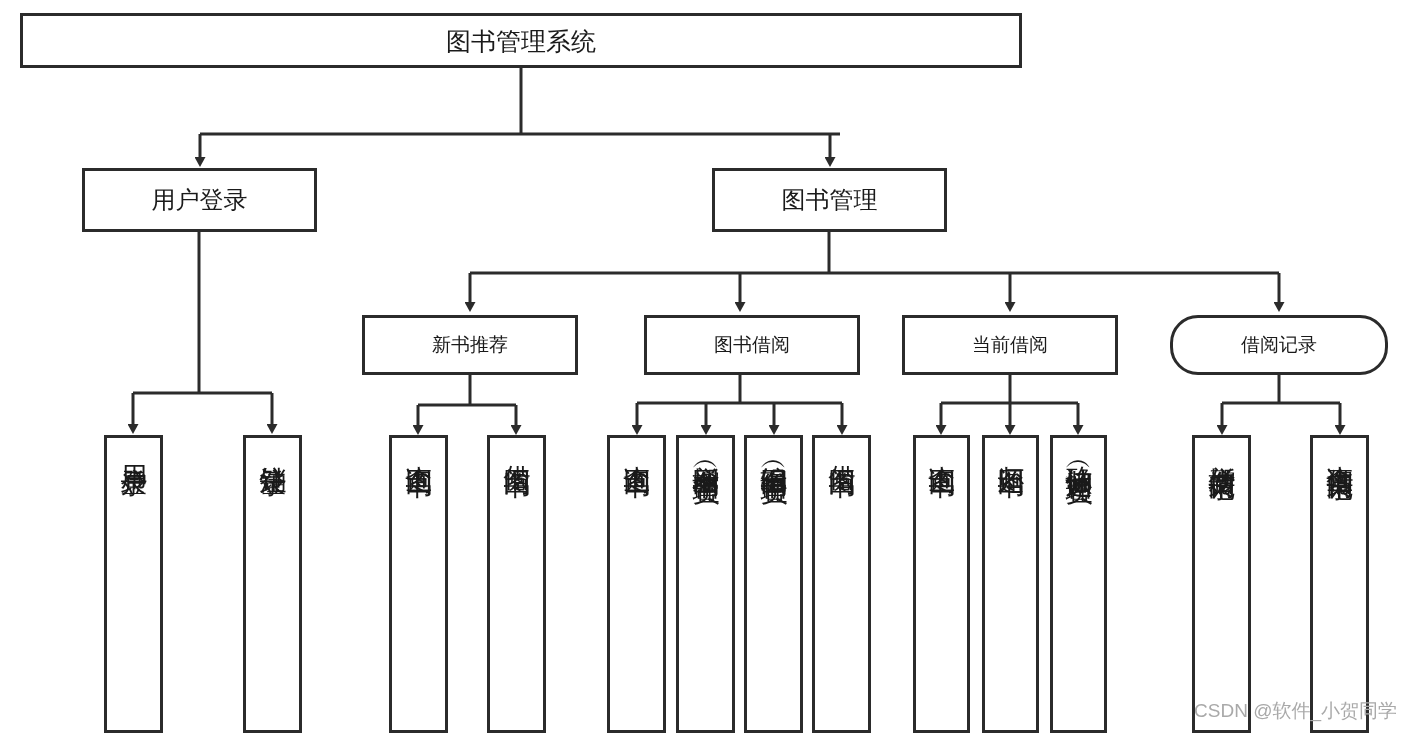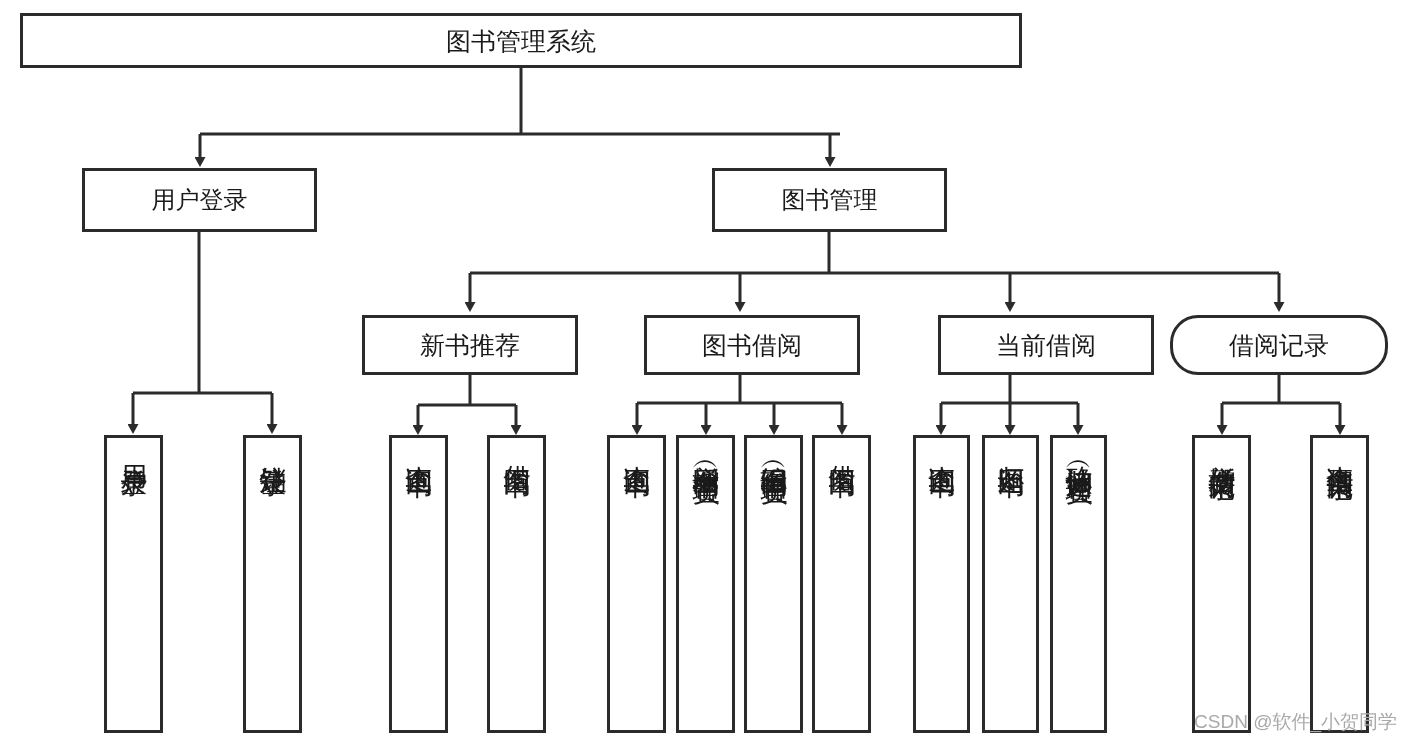--- a/index.html
+++ b/index.html
@@ -36,40 +36,40 @@
   }
   .node .lbl {
     text-align: center;
     line-height: 1.12;
   }
   
   .lvl0 { font-size: 25px; }
   
   .lvl1 { font-size: 24px; }
   
-  .lvl2 { font-size: 25px; }
+  .lvl2 { font-size: 19px; }
   
   .leaf {
     border-width: 3px;
     align-items: flex-start;
     justify-content: center;
     padding-top: 6px;
   }
   .leaf .lbl {
     writing-mode: vertical-rl;
     text-orientation: upright;
     font-size: 27px;
     letter-spacing: 2px;
     line-height: 1;
     white-space: nowrap;
   }
   .watermark {
     position: absolute;
     right: 8px;
-    bottom: 12px;
+    bottom: 23px;
     font-size: 19px;
     color: #a9a9a9;
     z-index: 3;
     white-space: nowrap;
     font-family: "Liberation Sans", "DejaVu Sans", sans-serif;
   }
 </style>
 </head>
 <body>
 
@@ -135,21 +135,21 @@
   <div class="node lvl1" style="left:712px; top:168px; width:235px; height:64px;">
     <span class="lbl">图书管理</span>
   </div>
 
   <div class="node lvl2" style="left:362px; top:315px; width:216px; height:60px;">
     <span class="lbl">新书推荐</span>
   </div>
   <div class="node lvl2" style="left:632px; top:315px; width:216px; height:60px;margin-left:12px;">
     <span class="lbl">图书借阅</span>
   </div>
-  <div class="node lvl2" style="left:902px; top:315px; width:216px; height:60px;margin-left:36px;">
+  <div class="node lvl2" style="left:902px; top:315px; width:216px; height:60px;">
     <span class="lbl">当前借阅</span>
   </div>
   <div class="node lvl2" style="left:1170px; top:315px; width:218px; height:60px;border-radius:28px;">
     <span class="lbl">借阅记录</span>
   </div>
 
   <div class="node leaf" style="left:104px; top:435px; width:59px; height:298px;">
     <span class="lbl">用户登录</span>
   </div>
   <div class="node leaf" style="left:243px; top:435px; width:59px; height:298px;">

